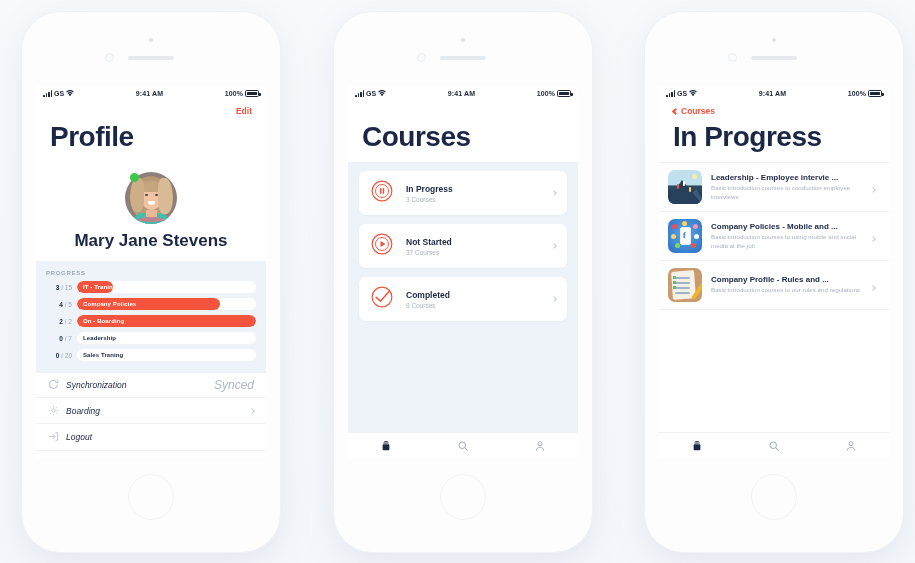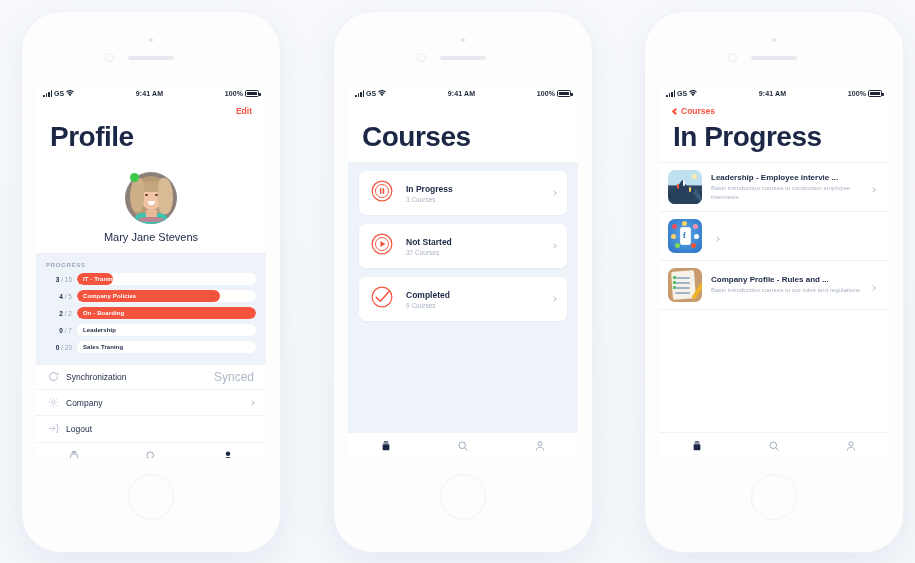--- a/index.html
+++ b/index.html
@@ -121,21 +121,21 @@
   .av-eyeL{position:absolute;left:20px;top:22px;width:3px;height:2px;border-radius:50%;background:#4a3a30;}
   .av-eyeR{position:absolute;left:30px;top:22px;width:3px;height:2px;border-radius:50%;background:#4a3a30;}
   .av-smile{position:absolute;left:23px;top:29px;width:7px;height:3.5px;border-radius:0 0 7px 7px;background:#fff;}
   .av-shirt{position:absolute;left:9px;bottom:0;width:34px;height:11px;border-radius:8px 8px 0 0;background:#3fc1b0;}
   .av-neck{position:absolute;left:21px;bottom:7px;width:11px;height:7px;background:#e9b896;}
   .av-neckl{position:absolute;left:13px;bottom:2px;width:26px;height:5px;border-radius:50%;background:#e96f85;opacity:.75;}
   .online-dot {
     position: absolute; left: 5px; top: 1px;
     width: 9px; height: 9px; border-radius: 50%; background: #3cc84a;
   }
-  .user-name { font-size: 11px; color: #1b2744; font-weight: 400; }
+  .user-name { font-size: 17px; color: #1b2744; font-weight: 700; }
 
   .progress-section { background: #eef3fa; padding: 8px 10px 6px; flex: 0 0 auto; }
   .progress-label { font-size: 6px; color: #9aa7bb; letter-spacing: .7px; margin-bottom: 5px; font-weight: 600;}
   .prow { display: flex; align-items: center; margin-bottom: 5px; }
   .pfrac { width: 26px; text-align: right; font-size: 6.5px; color: #9aa7bb; margin-right: 5px; flex:0 0 26px;}
   .pfrac b { color: #1b2744; font-weight: bold; }
   .ptrack {
     flex: 1; height: 12px; background: #ffffff; border-radius: 7px;
     position: relative; overflow: hidden;
   }
@@ -143,21 +143,21 @@
     position: absolute; left:0; top:0; bottom:0;
     background: #f4533d; border-radius: 7px;
   }
   .plabel {
     position: absolute; left: 6px; top: 0; bottom: 0;
     display: flex; align-items: center;
     font-size: 6px; font-weight: bold; letter-spacing: .1px;
     white-space: nowrap;
   }
 
-  .menu-list { background:#fff; flex:1; }
+  .menu-list { background:#fff; flex:1;font-style:italic; }
   .mrow {
     display: flex; align-items: center; height: 26px;
     padding: 0 12px; border-bottom: 1px solid #eef1f5;
   }
   .mrow:first-child { border-top: 1px solid #eef1f5; }
   .mrow:last-child { border-bottom: none; }
   .micon { width: 18px; flex: 0 0 18px; color: #b9c3d2; }
   .mtext { flex: 1; font-size: 8.5px; color: #1b2744; }
   .mval { font-size: 12px; color: #aeb8c7; }
   .chev-r {
@@ -351,21 +351,21 @@
             <span class="mtext">Synchronization</span>
             <span class="mval">Synced</span>
           </div>
           <div class="mrow">
             <span class="micon">
               <svg width="11" height="11" viewBox="0 0 14 14" fill="none" stroke="#b9c3d2" stroke-width="1.1">
                   <circle cx="7" cy="7" r="2.1"></circle>
                   <path d="M7 1.2v1.6M7 11.2v1.6M1.2 7h1.6M11.2 7h1.6M3 3l1.1 1.1M9.9 9.9 11 11M11 3 9.9 4.1M4.1 9.9 3 11"></path>
                 </svg>
             </span>
-            <span class="mtext">Company</span>
+            <span class="mtext">Boarding</span>
             <span class="chev-r"></span>
           </div>
           <div class="mrow">
             <span class="micon">
               <svg width="11" height="11" viewBox="0 0 14 14" fill="none" stroke="#b9c3d2" stroke-width="1.2">
                   <path d="M1.2 7h7.4M6.2 4.2 9 7l-2.8 2.8"></path>
                   <path d="M9.6 2.2h2.6v9.6H9.6"></path>
                 </svg>
             </span>
             <span class="mtext">Logout</span>
@@ -585,20 +585,24 @@
               <span class="bub b1"></span>
                 <span class="bub b2"></span>
                 <span class="bub b3"></span>
               <span class="bub b4"></span>
                 <span class="bub b5"></span>
                 <span class="bub b6"></span>
                 <span class="bub b7"></span>
               <span class="phone2"></span>
                 <span class="fb">f</span>
             </span>
+            <span class="iptext">
+              <span class="iptitle" style="display:block">Company Policies - Mobile and ...</span>
+              <span class="ipdesc" style="display:block">Basic introduction courses to using mobile and social media at the job</span>
+            </span>
             <span class="ipchev"><span class="chev-r" style="display:inline-block"></span></span>
           </div>
 
           <div class="ipitem">
             <span class="thumb th3">
               <span class="pad"></span>
               <span class="ln l1"></span>
                 <span class="ln l2"></span>
                 <span class="ln l3"></span>
                 <span class="ln l4"></span>

